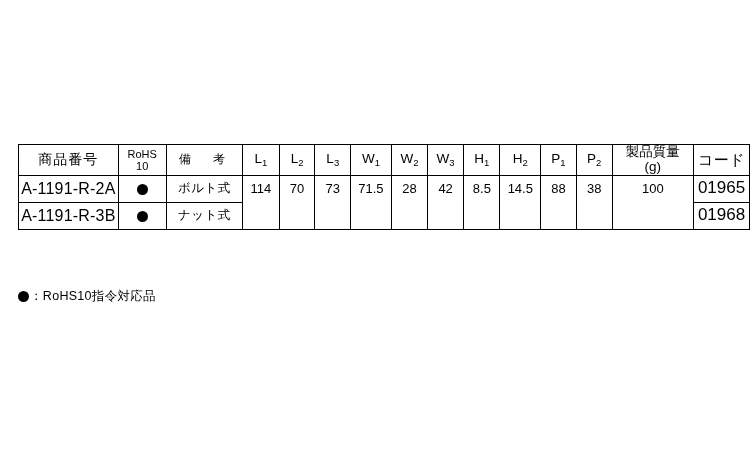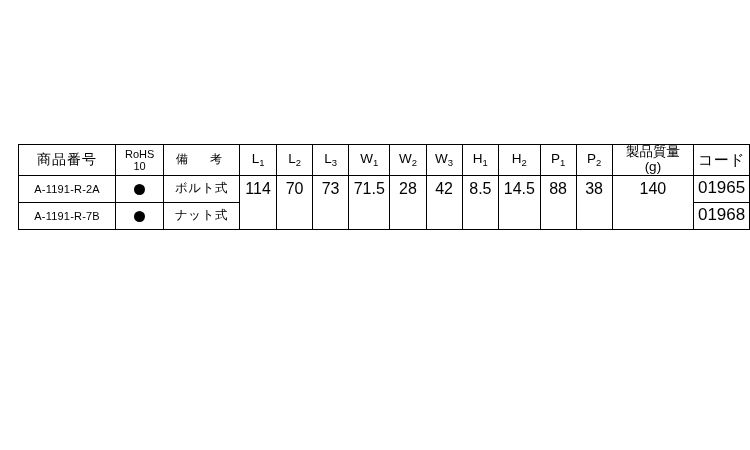--- a/index.html
+++ b/index.html
@@ -56,23 +56,23 @@
   .hdr-note { font-size: 12px; letter-spacing: 5px; padding-left: 5px; }
   .hdr-mass { font-size: 13.5px; font-weight: bold; line-height: 1.2; }
   .hdr-cd   { font-size: 15px; letter-spacing: 0.5px; }
   .hdr-dim  { font-size: 13.5px; margin-left: 41px; }
   .hdr-dim sub {
     font-size: 9.5px;
     vertical-align: baseline;
     position: relative;
     top: 3px;
   }
-  .cell-part { font-size: 11px; letter-spacing: 0.2px; }
+  .cell-part { font-size: 16px; letter-spacing: 0.2px; }
   .cell-note { font-size: 12.5px; letter-spacing: 0.5px; }
-  .cell-num  { font-size: 16px; margin-left: 36px; }
+  .cell-num  { font-size: 13px; margin-left: 36px; }
   .cell-cd   { font-size: 17px; }
   .dot {
     display: inline-block;
     width: 11px;
     height: 11px;
     border-radius: 50%;
     background: #000;
     vertical-align: middle;
   }
   .no-border-bottom { border-bottom: none !important; }
@@ -133,42 +133,45 @@
           <td class="cell-num no-border-bottom" rowspan="1">114</td>
           <td class="cell-num no-border-bottom">70</td>
           <td class="cell-num no-border-bottom">73</td>
           <td class="cell-num no-border-bottom">71.5</td>
           <td class="cell-num no-border-bottom">28</td>
           <td class="cell-num no-border-bottom">42</td>
           <td class="cell-num no-border-bottom">8.5</td>
           <td class="cell-num no-border-bottom">14.5</td>
           <td class="cell-num no-border-bottom">88</td>
           <td class="cell-num no-border-bottom">38</td>
-          <td class="cell-num no-border-bottom">140</td>
+          <td class="cell-num no-border-bottom">100</td>
           <td class="cell-cd">01965</td>
         </tr>
 
 
 
         <tr class="b-row">
-          <td class="cell-part">A-1191-R-7B</td>
+          <td class="cell-part">A-1191-R-3B</td>
           <td><span class="dot"></span></td>
           <td class="cell-note">ナット式</td>
           <td class="cell-num no-border-top"></td>
           <td class="cell-num no-border-top"></td>
           <td class="cell-num no-border-top"></td>
           <td class="cell-num no-border-top"></td>
           <td class="cell-num no-border-top"></td>
           <td class="cell-num no-border-top"></td>
           <td class="cell-num no-border-top"></td>
           <td class="cell-num no-border-top"></td>
           <td class="cell-num no-border-top"></td>
           <td class="cell-num no-border-top"></td>
           <td class="cell-num no-border-top"></td>
           <td class="cell-cd">01968</td>
         </tr>
 
       </tbody>
     </table>
   </div>
 
+  <div class="legend">
+    <span class="dot"></span><span>：RoHS10指令対応品</span>
+  </div>
 
 </div>
 
 </body></html>

